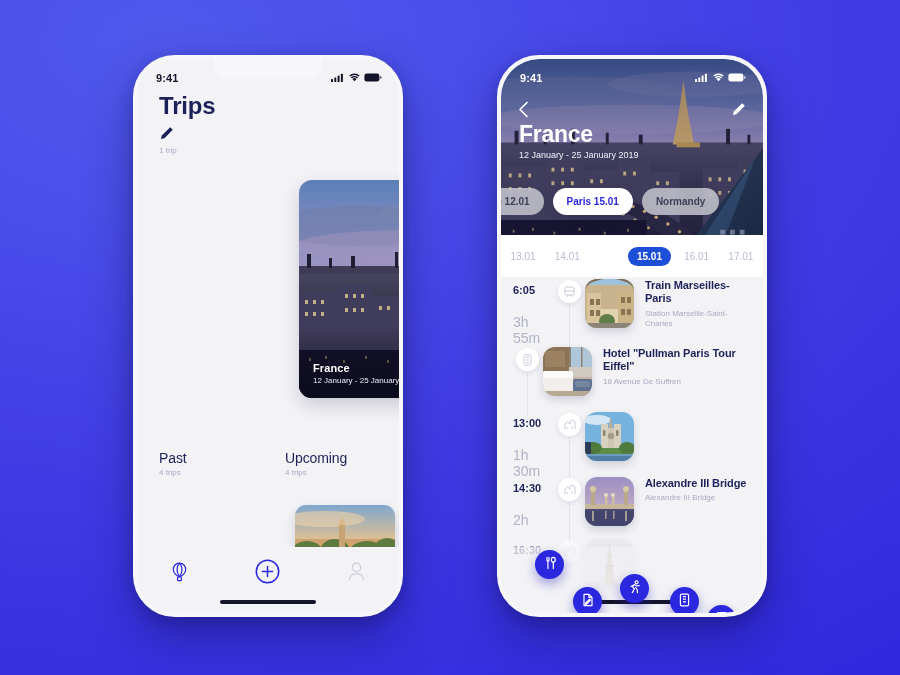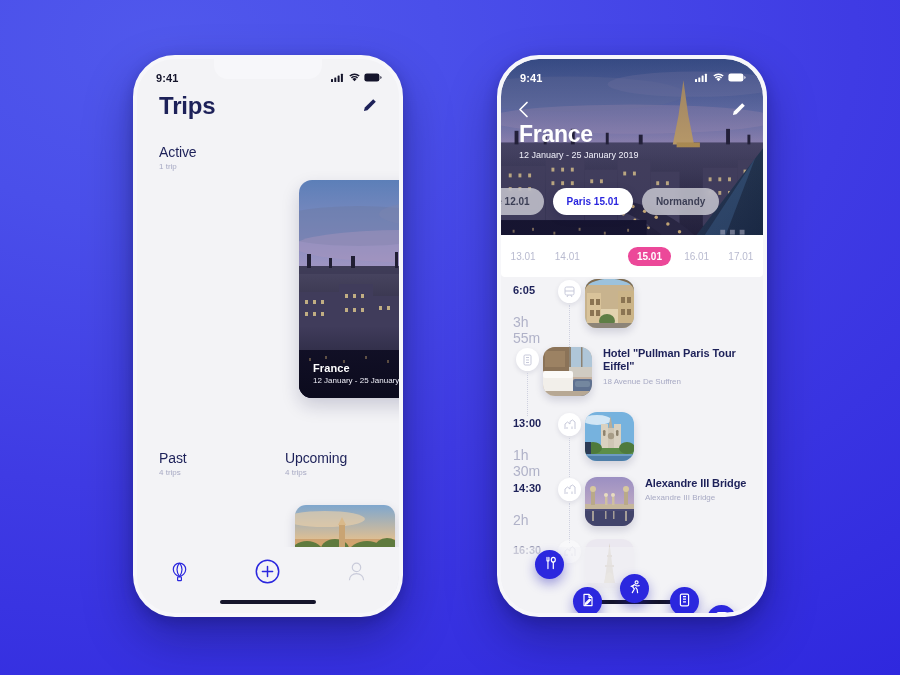--- a/index.html
+++ b/index.html
@@ -43,21 +43,21 @@
   }
   .sb-time { font-size: 11px; font-weight: bold; letter-spacing: .1px; color: #14142B; }
   .sb-icons { display: flex; align-items: center; gap: 4px; }
   .sb-icons svg { display: block; }
   .light .sb-time { color: #fff; }
 
   
   .lp-head {
     position: absolute; top: 30px; left: 0; right: 0;
     padding: 3px 22px 0 22px;
-    display: flex; align-items: flex-start; justify-content: space-between;
+    display: flex; align-items: flex-start; justify-content: space-between; flex-direction: column;
   }
   .lp-title { font-size: 24px; font-weight: bold; color: #1D2159; letter-spacing: -.2px; }
   .edit-btn { padding: 6px 0 0 0; cursor: pointer; background: none; border: 0; }
 
   .sec-head { padding: 0 22px; }
   .sec-title { font-size: 14px; color: #1D2159; font-weight: 500; letter-spacing: -.1px; }
   .sec-sub { font-size: 8px; color: #A8AAC4; margin-top: 2px; }
 
   .active-sec { position: absolute; top: 85px; left: 0; right: 0; }
 
@@ -124,21 +124,21 @@
   .chip.edge-l { margin-left: -42px; }
   .chip.edge-r { margin-right: -42px; }
 
   .datestrip {
     position: absolute; top: 176px; left: 0; right: 0; height: 42px; z-index: 16;
     background: #fff; display: flex; align-items: center; justify-content: space-around;
     border-radius: 0 0 4px 4px;
   }
   .dchip { font-size: 10px; color: #B9BBD0; font-weight: 500; cursor: pointer; padding: 4px 6px; }
   .dchip.active {
-    background: #ec4899; color: #fff; font-weight: bold;
+    background: #1d4ed8; color: #fff; font-weight: bold;
     border-radius: 11px; padding: 4px 9px; margin-left: 35px;
   }
 
   .tl-wrap { position: absolute; top: 218px; left: 0; right: 0; bottom: 0; overflow: hidden; background: #F3F3F6; }
   .tl-item { position: relative; display: flex; padding: 0 12px 0 12px; height: 64px; }
   .tl-time { width: 42px; flex: 0 0 42px; padding-top: 7px; }
   .tl-time .t1 { font-size: 11px; font-weight: bold; color: #1D2159; }
   .tl-time .t2 { font-size: 14px; color: #B0B2C8; margin-top: 18px; }
   .tl-mark { width: 30px; flex: 0 0 30px; position: relative; }
   .tl-dot {
@@ -209,21 +209,20 @@
         <span>
           <svg width="15" height="15" viewBox="0 0 15 15">
               <path d="M11.2 1.2 13.8 3.8 5.4 12.2 1.9 13.1 2.8 9.6 11.2 1.2Z" fill="#1D2159"></path>
             </svg>
         </span>
       </button>
     </div>
 
     <div class="active-sec">
       <div class="sec-head">
-        <div class="sec-title">Active</div>
         <div class="sec-sub">1 trip</div>
       </div>
     </div>
 
     <div class="hero-card">
       <div class="hero-img">
         <svg class="sky" viewBox="0 0 212 218" preserveAspectRatio="none">
           <defs>
             <linearGradient id="lsky" x1="0" y1="0" x2="0" y2="1">
               <stop offset="0" stop-color="#5C7FB8"></stop>
@@ -604,20 +603,24 @@
               <rect x="36" y="18" width="4" height="6"></rect>
                 <rect x="42" y="18" width="4" height="6"></rect>
               <rect x="36" y="30" width="4" height="6"></rect>
                 <rect x="42" y="30" width="4" height="6"></rect>
               </g>
             <rect x="16" y="30" width="17" height="19" fill="#E2D2AF"></rect>
             <ellipse cx="22" cy="42" rx="8" ry="7" fill="#5E7E45"></ellipse>
             <rect y="44" width="49" height="5" fill="#8C8478"></rect>
           </svg>
         </div>
+        <div class="tl-body">
+          <div class="tl-name">Train Marseilles-Paris</div>
+          <div class="tl-addr">Station Marseille-Saint-Charles</div>
+        </div>
       </div>
 
       <div class="tl-item" style="height:65px">
         <div class="tl-mark">
           <div class="tl-dot">
             <svg width="9" height="12" viewBox="0 0 9 12" fill="none" stroke="#C7C9DA" stroke-width="1">
                 <rect x="1" y="1" width="7" height="10" rx="1.2"></rect>
                 <path d="M3 3.5h3M3 6h3M3 8.5h3"></path>
               </svg>
           </div>

